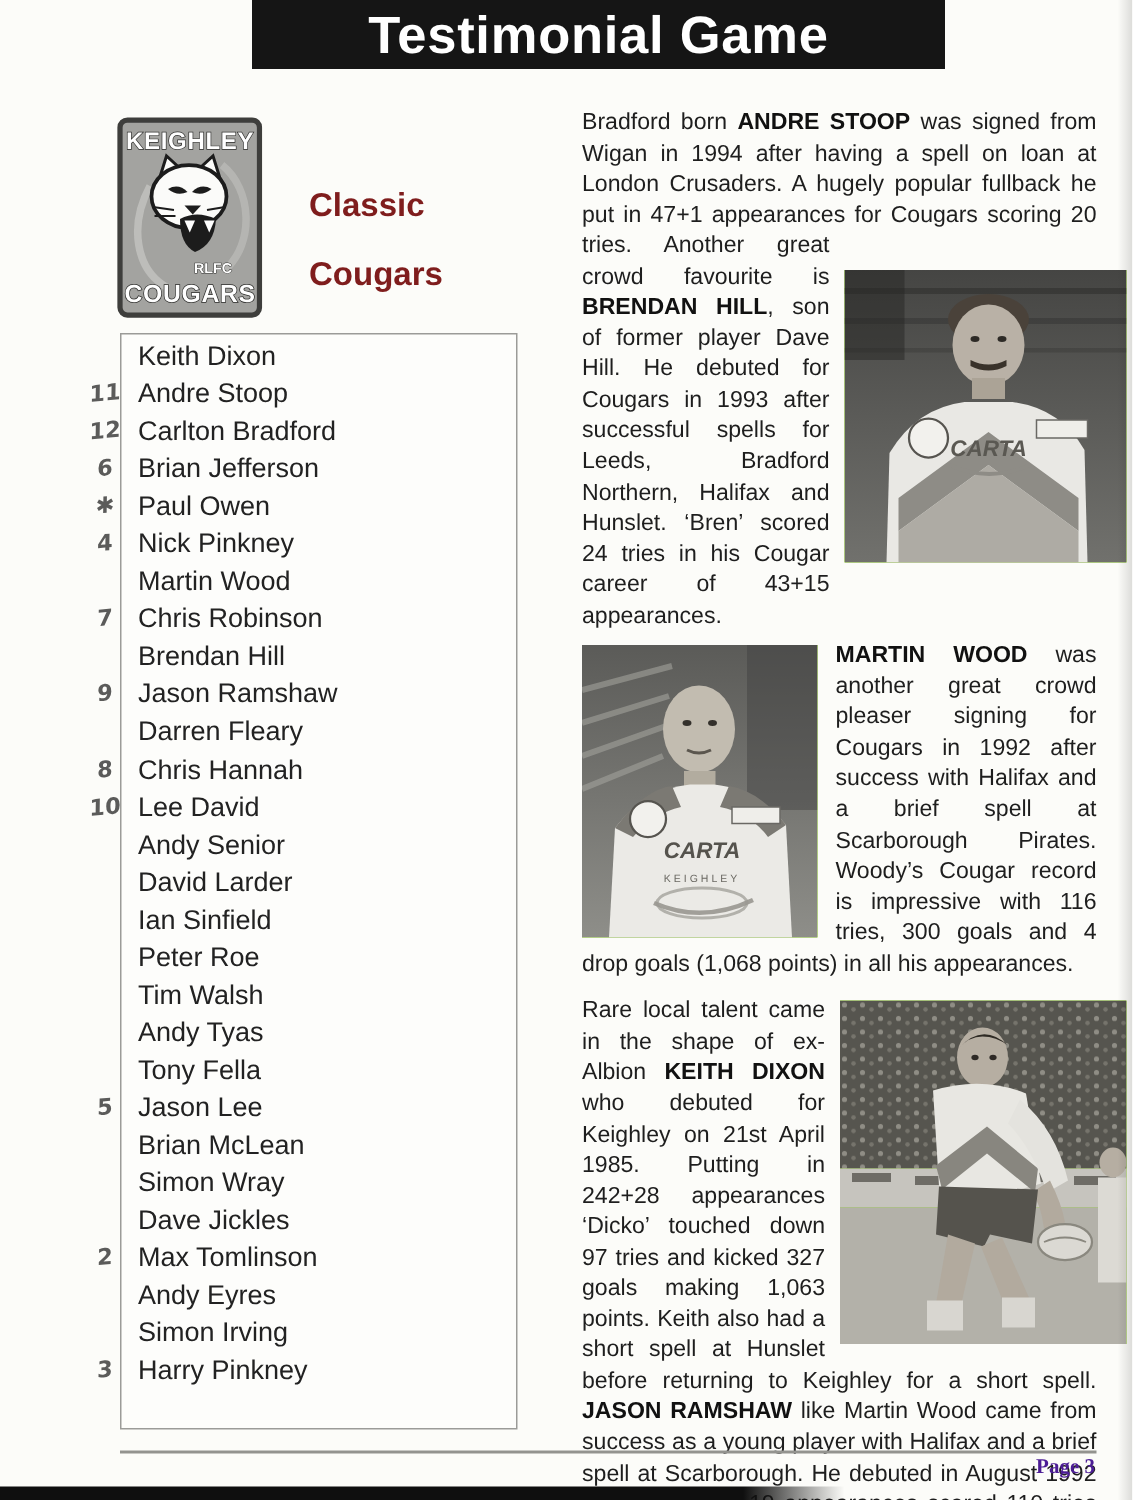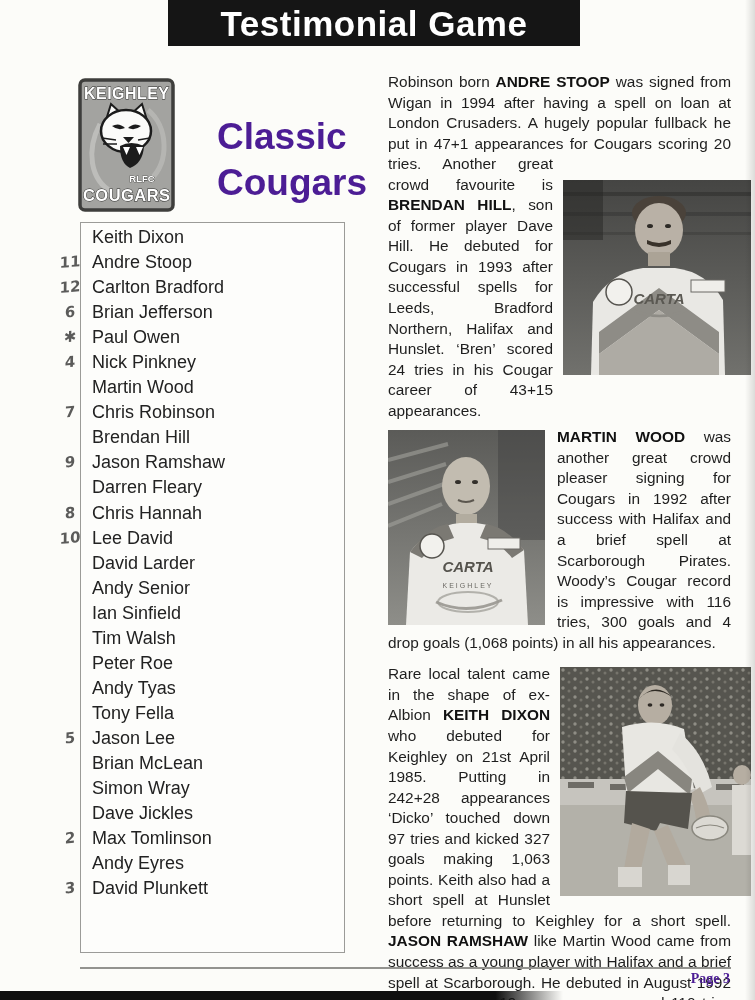--- a/index.html
+++ b/index.html
@@ -1,25 +1,25 @@
 <!DOCTYPE html>
 <html><head>
 <meta charset="utf-8">
 <style>
   html,body{margin:0;padding:0;background:#ffffff;}
   .page{position:relative;width:755px;height:1000px;background:#fcfcf9;overflow:hidden;
         font-family:"Liberation Sans",sans-serif;color:#1d1d1d;}
   
-  .header-bar{position:absolute;left:168px;top:0;width:412px;height:46px;background:#151515;
+  .header-bar{position:absolute;left:168px;top:0;width:462px;height:46px;background:#151515;
         color:#ffffff;text-align:center;line-height:47px;font-size:35px;font-weight:bold;letter-spacing:.5px;}
   
   .left-col{position:absolute;left:55px;top:78px;width:305px;}
   .brand-row{display:flex;margin-left:23px;}
   .badge{width:97px;height:134px;flex:0 0 auto;}
-  .heading{margin-left:42px;margin-top:36px;font-size:37px;font-weight:bold;line-height:46px;color:#4c1d95;}
+  .heading{margin-left:31px;margin-top:36px;font-size:22px;font-weight:bold;line-height:46px;color:#7f1d1d;}
   .roster-box{position:relative;margin-left:25px;margin-top:10px;width:252px;height:727px;
         border:1.5px solid #9b9b98;background:#fdfdfb;padding:2px 0 0 11px;}
   .player-row{position:relative;height:25.05px;line-height:25.05px;font-size:18px;color:#222;white-space:nowrap;}
   .hand-num{position:absolute;left:-34px;top:0;width:24px;text-align:center;
         font-family:"DejaVu Sans",sans-serif;font-size:15px;color:#3f3f3f;
         transform:rotate(-5deg) skewX(-6deg);font-weight:bold;opacity:.85;}
   
   .right-col{position:absolute;left:388px;top:72px;width:343px;font-size:15.4px;line-height:20.55px;
         text-align:justify;color:#1e1e1e;}
   .right-col p{margin:0;}
@@ -87,40 +87,41 @@
       <div class="player-row"><span class="hand-num">6</span><span class="player-name">Brian Jefferson</span></div>
       <div class="player-row"><span class="hand-num">✱</span><span class="player-name">Paul Owen</span></div>
       <div class="player-row"><span class="hand-num">4</span><span class="player-name">Nick Pinkney</span></div>
       <div class="player-row"><span class="hand-num"></span><span class="player-name">Martin Wood</span></div>
       <div class="player-row"><span class="hand-num">7</span><span class="player-name">Chris Robinson</span></div>
       <div class="player-row"><span class="hand-num"></span><span class="player-name">Brendan Hill</span></div>
       <div class="player-row"><span class="hand-num">9</span><span class="player-name">Jason Ramshaw</span></div>
       <div class="player-row"><span class="hand-num"></span><span class="player-name">Darren Fleary</span></div>
       <div class="player-row"><span class="hand-num">8</span><span class="player-name">Chris Hannah</span></div>
       <div class="player-row"><span class="hand-num">10</span><span class="player-name">Lee David</span></div>
+      <div class="player-row"><span class="hand-num"></span><span class="player-name">Andy Senior</span></div>
       <div class="player-row"><span class="hand-num"></span><span class="player-name">David Larder</span></div>
-      <div class="player-row"><span class="hand-num"></span><span class="player-name">Andy Senior</span></div>
       <div class="player-row"><span class="hand-num"></span><span class="player-name">Ian Sinfield</span></div>
+      <div class="player-row"><span class="hand-num"></span><span class="player-name">Peter Roe</span></div>
       <div class="player-row"><span class="hand-num"></span><span class="player-name">Tim Walsh</span></div>
-      <div class="player-row"><span class="hand-num"></span><span class="player-name">Peter Roe</span></div>
       <div class="player-row"><span class="hand-num"></span><span class="player-name">Andy Tyas</span></div>
       <div class="player-row"><span class="hand-num"></span><span class="player-name">Tony Fella</span></div>
       <div class="player-row"><span class="hand-num">5</span><span class="player-name">Jason Lee</span></div>
       <div class="player-row"><span class="hand-num"></span><span class="player-name">Brian McLean</span></div>
       <div class="player-row"><span class="hand-num"></span><span class="player-name">Simon Wray</span></div>
       <div class="player-row"><span class="hand-num"></span><span class="player-name">Dave Jickles</span></div>
       <div class="player-row"><span class="hand-num">2</span><span class="player-name">Max Tomlinson</span></div>
       <div class="player-row"><span class="hand-num"></span><span class="player-name">Andy Eyres</span></div>
-      <div class="player-row"><span class="hand-num">3</span><span class="player-name">David Plunkett</span></div>
+      <div class="player-row"><span class="hand-num"></span><span class="player-name">Simon Irving</span></div>
+      <div class="player-row"><span class="hand-num">3</span><span class="player-name">Harry Pinkney</span></div>
     </div>
   </div>
 
   <div class="right-col">
 
-    <p class="p1"><span>Robinson born </span><b>ANDRE STOOP</b><span> was signed from Wigan in 1994 after having a spell on loan at London Crusaders. A hugely popular fullback he put in 47+1 appearances for Cougars scoring 20 </span><span class="photo ph1">
+    <p class="p1"><span>Bradford born </span><b>ANDRE STOOP</b><span> was signed from Wigan in 1994 after having a spell on loan at London Crusaders. A hugely popular fullback he put in 47+1 appearances for Cougars scoring 20 </span><span class="photo ph1">
           <svg viewBox="0 0 188 195" width="188" height="195">
         <defs>
           <linearGradient id="bg1" x1="0" y1="0" x2="0" y2="1">
             <stop offset="0" stop-color="#454543"></stop>
                 <stop offset="1" stop-color="#71716d"></stop>
           </linearGradient>
         </defs>
         <rect width="188" height="195" fill="url(#bg1)"></rect>
         <rect y="12" width="188" height="4" fill="#2e2e2c" opacity=".55"></rect>
         <rect y="32" width="188" height="4" fill="#2e2e2c" opacity=".4"></rect>

